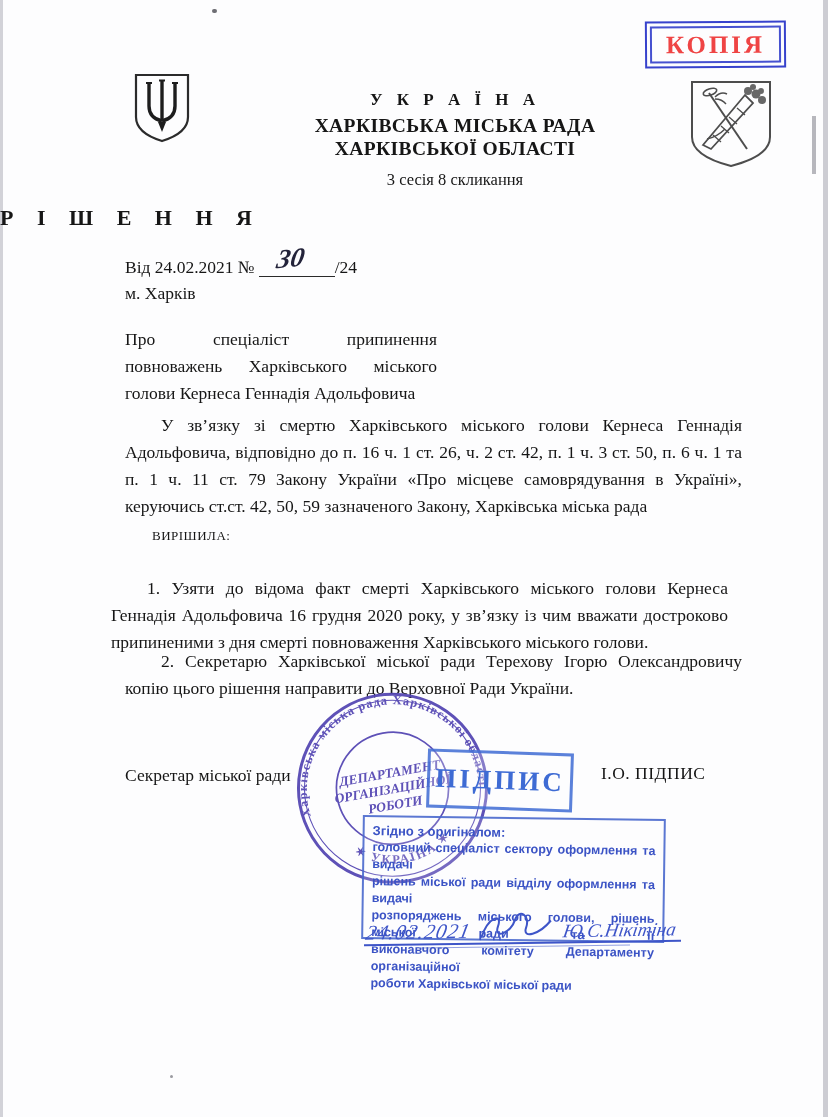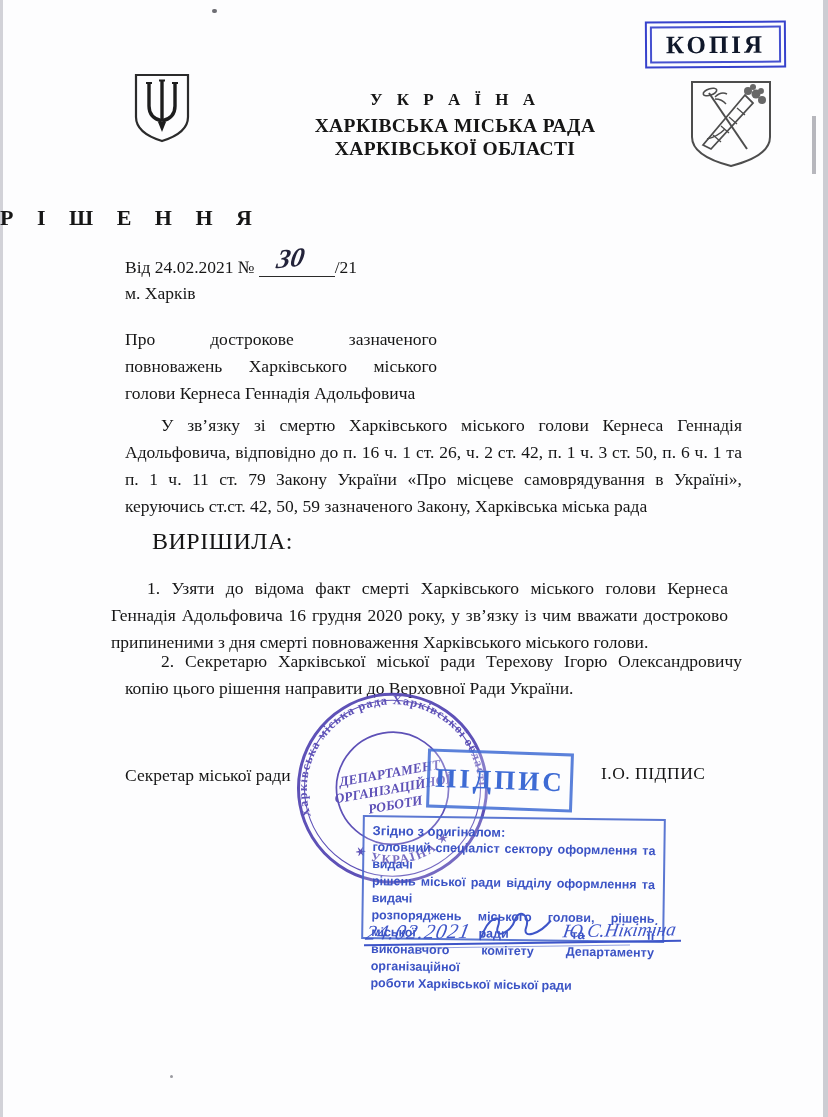--- a/index.html
+++ b/index.html
@@ -20,21 +20,21 @@
   .copy-stamp{
     left:645px;top:21px;width:137px;height:43px;
     border:2px solid rgba(38,50,200,.92); transform:rotate(-.4deg);
     display:flex;align-items:center;justify-content:center;
   }
   .copy-stamp .inner{
     position:absolute; inset:3px; border:2px solid rgba(38,50,200,.85);
   }
   .copy-stamp .txt{
     position:relative; font-weight:bold; font-size:25px; letter-spacing:3px;
-    color:#0f172a;
+    color:#ef4444;
   }
 
   
   .hdr{left:255px;width:400px;text-align:center;margin-top:20px;}
   .hdr-country{top:70px;font-weight:bold;font-size:17px;letter-spacing:5px;}
   .hdr-council{top:95px;font-weight:bold;font-size:19.5px;letter-spacing:.4px;}
   .hdr-region{top:118px;font-weight:bold;font-size:19.5px;letter-spacing:.4px;}
   .hdr-session{top:150px;font-size:16.5px;}
 
   .doc-title{left:0;top:205px;width:828px;text-align:left;
@@ -46,21 +46,21 @@
   .hand-number{position:absolute;left:18px;top:-13px;
     font-style:italic;font-size:27px;color:#23233a;
     transform:skewX(-14deg) rotate(-5deg);font-weight:bold;}
   .city{left:125px;top:283px;font-size:17.5px;}
 
   .subject{left:125px;top:326px;width:312px;font-size:17.5px;line-height:27px;}
   .subject .jline{text-align:justify;text-align-last:justify;}
 
   .para{font-size:17.5px;line-height:27px;text-align:justify;}
   .intro{left:125px;top:412px;width:617px;text-indent:36px;}
-  .resolved{left:152px;top:528px;font-size:24px;letter-spacing:.5px;}
+  .resolved{left:152px;top:528px;font-size:13px;letter-spacing:.5px;}
   .item1{left:111px;top:575px;width:617px;text-indent:36px;}
   .item2{left:125px;top:648px;width:617px;text-indent:36px;}
 
   .sig-role{left:125px;top:765px;font-size:17.5px;}
   .sig-name{left:601px;top:763px;font-size:17.5px;letter-spacing:.5px;}
 
   
   .seal{left:281px;top:688px;width:226px;height:206px;transform:rotate(-10deg);opacity:.93;}
 
   
@@ -138,28 +138,29 @@
         <circle cx="68" cy="10" r="3"></circle>
           <circle cx="76" cy="14" r="3"></circle>
       </g>
       <path d="M40,52 q-8,8 -18,10" stroke="#4d4d4d" stroke-width="1.4" fill="none"></path>
     </svg>
   </div>
 
   <div class="abs hdr hdr-country">У К Р А Ї Н А</div>
   <div class="abs hdr hdr-council">ХАРКІВСЬКА МІСЬКА РАДА</div>
   <div class="abs hdr hdr-region">ХАРКІВСЬКОЇ ОБЛАСТІ</div>
+  <div class="abs hdr hdr-session">3 сесія 8 скликання</div>
 
   <div class="abs doc-title">Р І Ш Е Н Н Я</div>
 
-  <div class="abs date-line"><span>Від 24.02.2021 №</span><span class="blank-line"><span class="hand-number">30</span></span><span>/21</span></div>
+  <div class="abs date-line"><span>Від 24.02.2021 №</span><span class="blank-line"><span class="hand-number">30</span></span><span>/24</span></div>
   <div class="abs city">м. Харків</div>
 
   <div class="abs subject">
-    <div class="jline">Про дострокове зазначеного</div>
+    <div class="jline">Про спеціаліст припинення</div>
     <div class="jline">повноважень Харківського міського</div>
     <div>голови Кернеса Геннадія Адольфовича</div>
   </div>
 
   <div class="abs para intro">У зв’язку зі смертю Харківського міського голови Кернеса Геннадія Адольфовича, відповідно до п. 16 ч. 1 ст. 26, ч. 2 ст. 42, п. 1 ч. 3 ст. 50, п. 6 ч. 1 та п. 1 ч. 11 ст. 79 Закону України «Про місцеве самоврядування в Україні», керуючись ст.ст. 42, 50, 59 зазначеного Закону, Харківська міська рада</div>
   <div class="abs resolved">ВИРІШИЛА:</div>
   <div class="abs para item1">1. Узяти до відома факт смерті Харківського міського голови Кернеса Геннадія Адольфовича 16 грудня 2020 року, у зв’язку із чим вважати достроково припиненими з дня смерті повноваження Харківського міського голови.</div>
   <div class="abs para item2">2. Секретарю Харківської міської ради Терехову Ігорю Олександровичу копію цього рішення направити до Верховної Ради України.</div>
 
   <div class="abs sig-role">Секретар міської ради</div>

